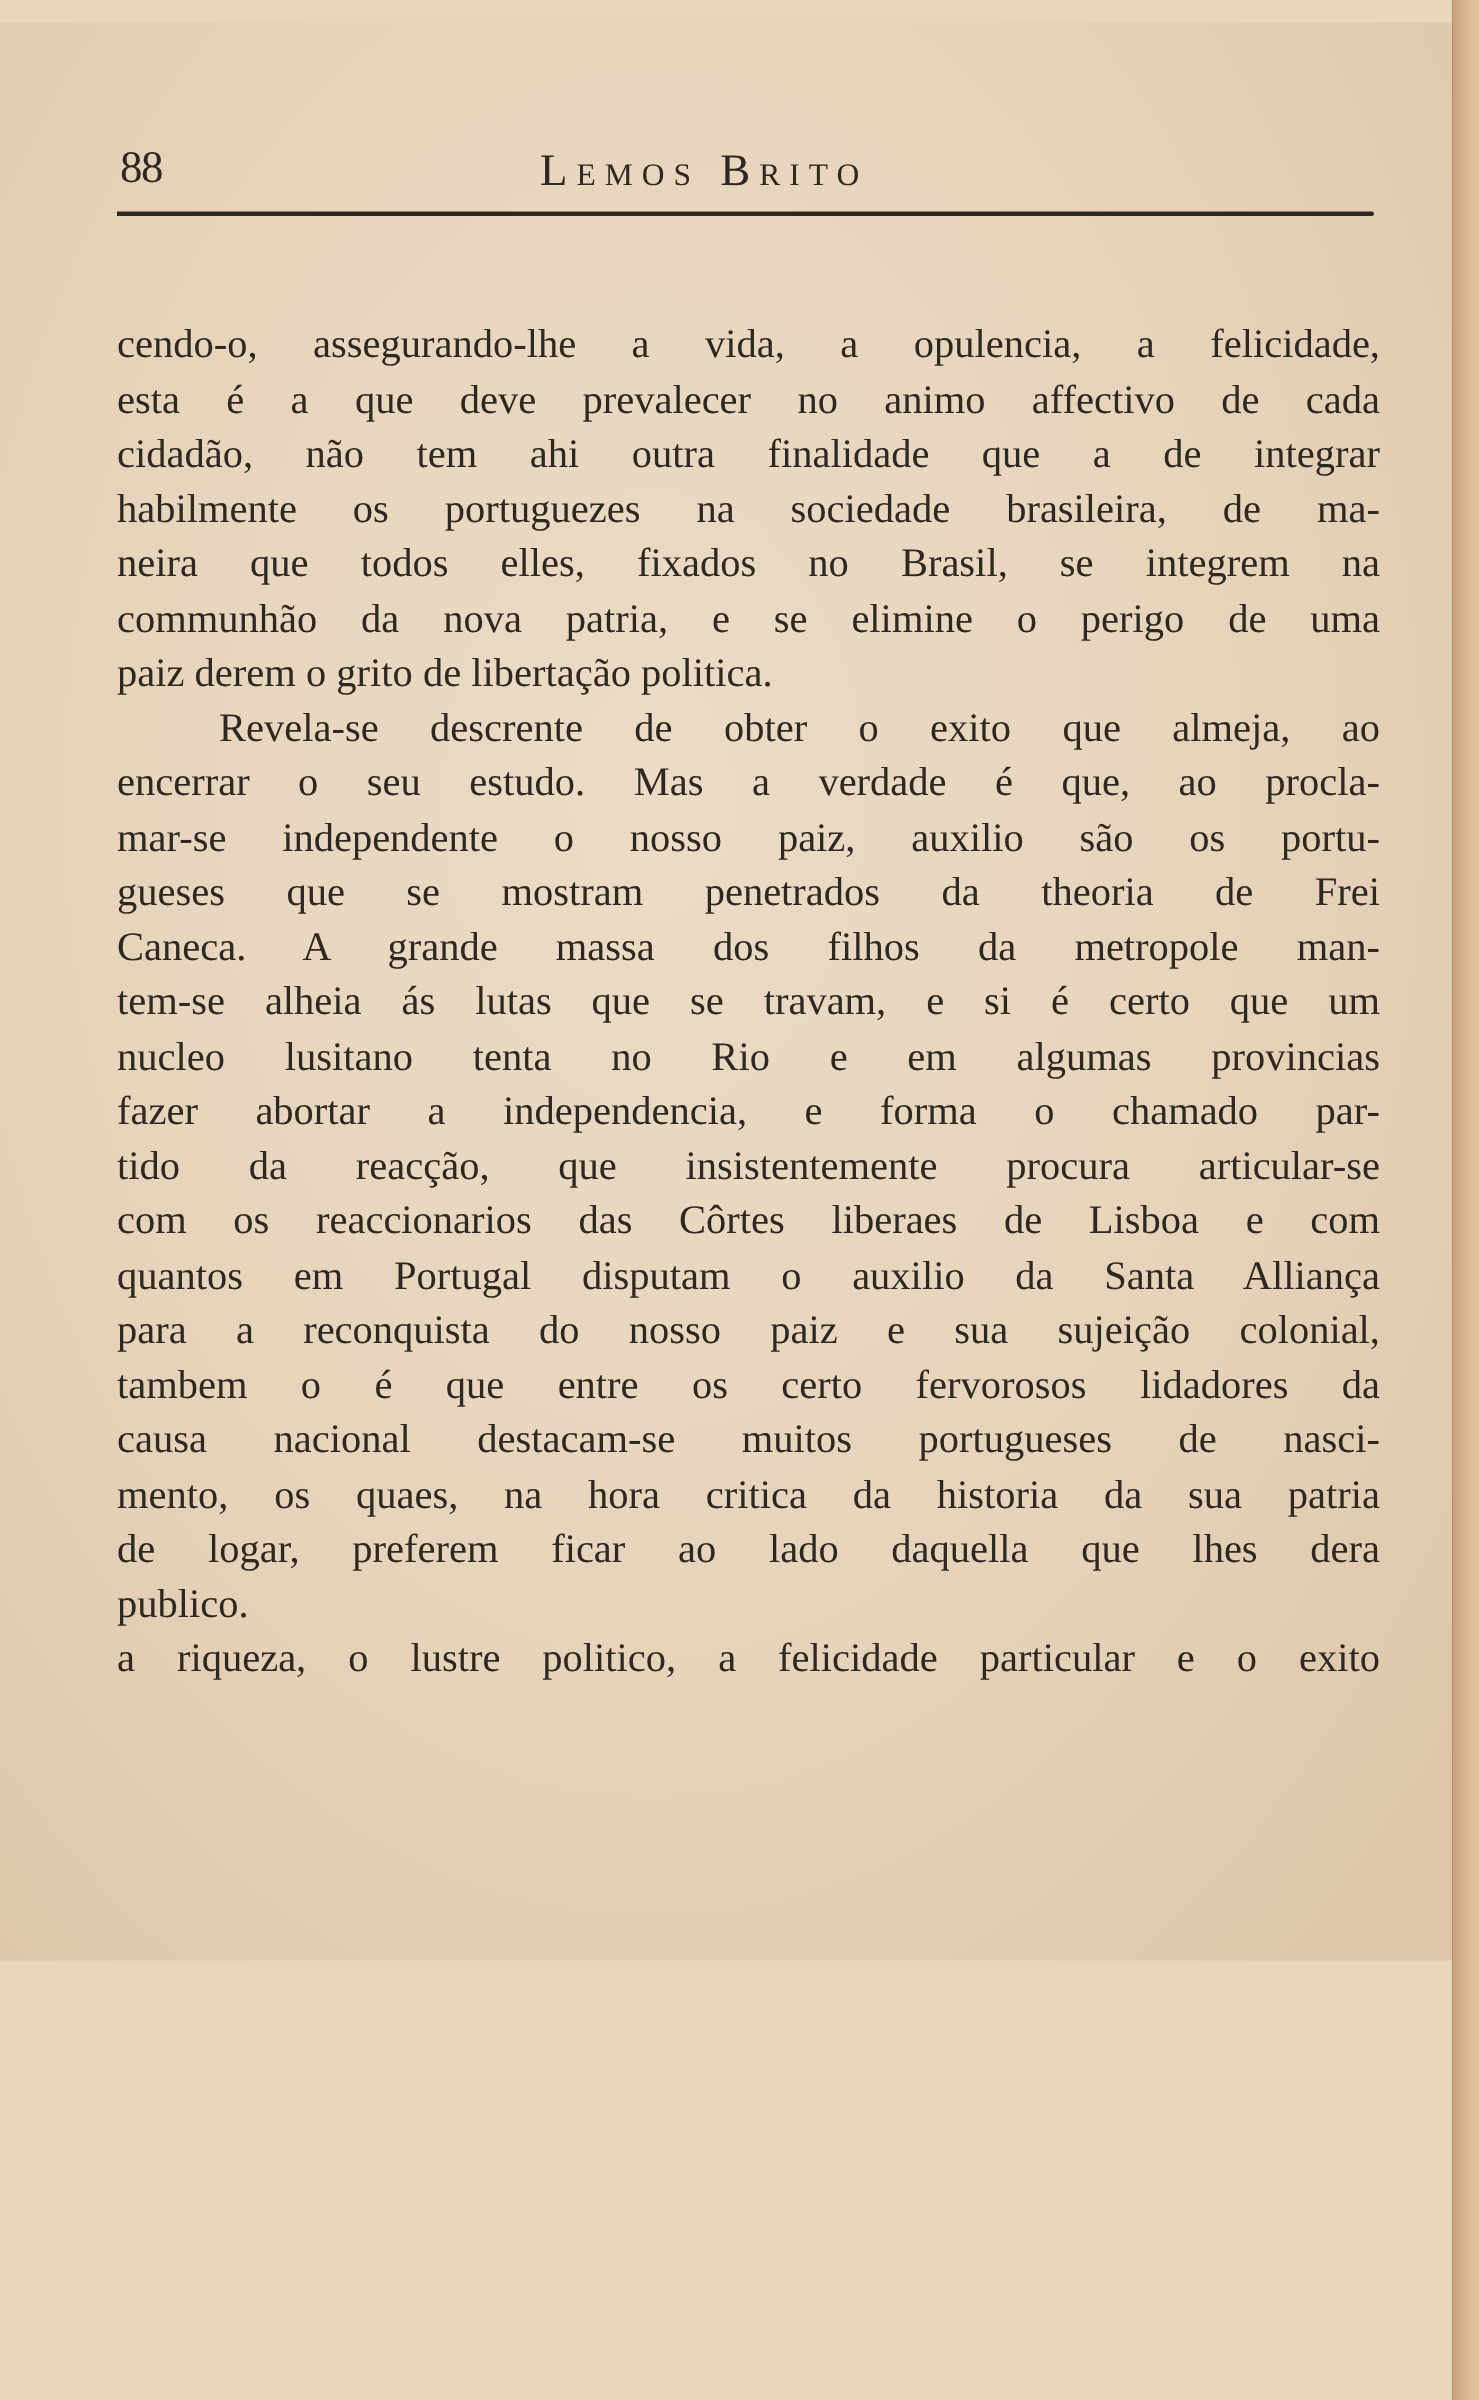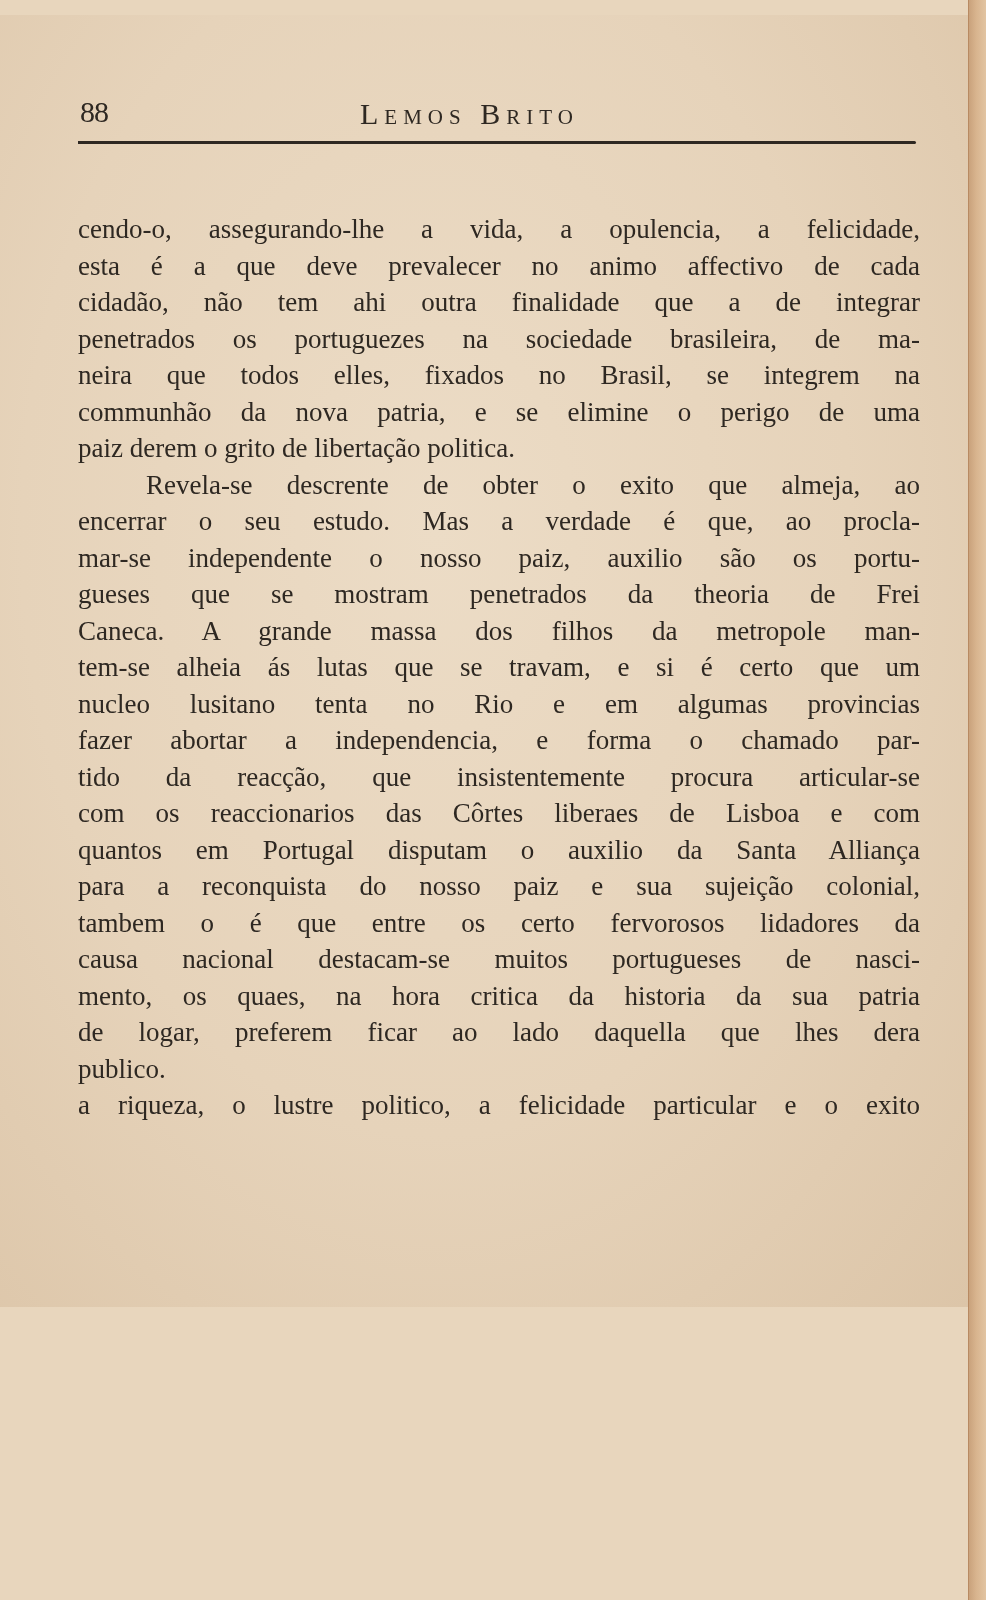--- a/index.html
+++ b/index.html
@@ -93,21 +93,21 @@
   <div class="header">
     <span class="page-number">88</span>
     <span class="running-title">Lemos Brito</span>
   </div>
   <div class="header-rule"></div>
 
   <div class="body-text">
     <span class="line">cendo-o, assegurando-lhe a vida, a opulencia, a felicidade,</span>
     <span class="line">esta é a que deve prevalecer no animo affectivo de cada</span>
     <span class="line">cidadão, não tem ahi outra finalidade que a de integrar</span>
-    <span class="line">penetrados os portuguezes na sociedade brasileira, de ma-</span>
+    <span class="line">habilmente os portuguezes na sociedade brasileira, de ma-</span>
     <span class="line">neira que todos elles, fixados no Brasil, se integrem na</span>
     <span class="line">communhão da nova patria, e se elimine o perigo de uma</span>
     <span class="line last">paiz derem o grito de libertação politica.</span>
     <span class="line indent">Revela-se descrente de obter o exito que almeja, ao</span>
     <span class="line">encerrar o seu estudo.  Mas a verdade é que, ao procla-</span>
     <span class="line">mar-se independente o nosso paiz, auxilio são os portu-</span>
     <span class="line">gueses que se mostram penetrados da theoria de Frei</span>
     <span class="line">Caneca.  A grande massa dos filhos da metropole man-</span>
     <span class="line">tem-se alheia ás lutas que se travam, e si é certo que um</span>
     <span class="line">nucleo lusitano tenta no Rio e em algumas provincias</span>

